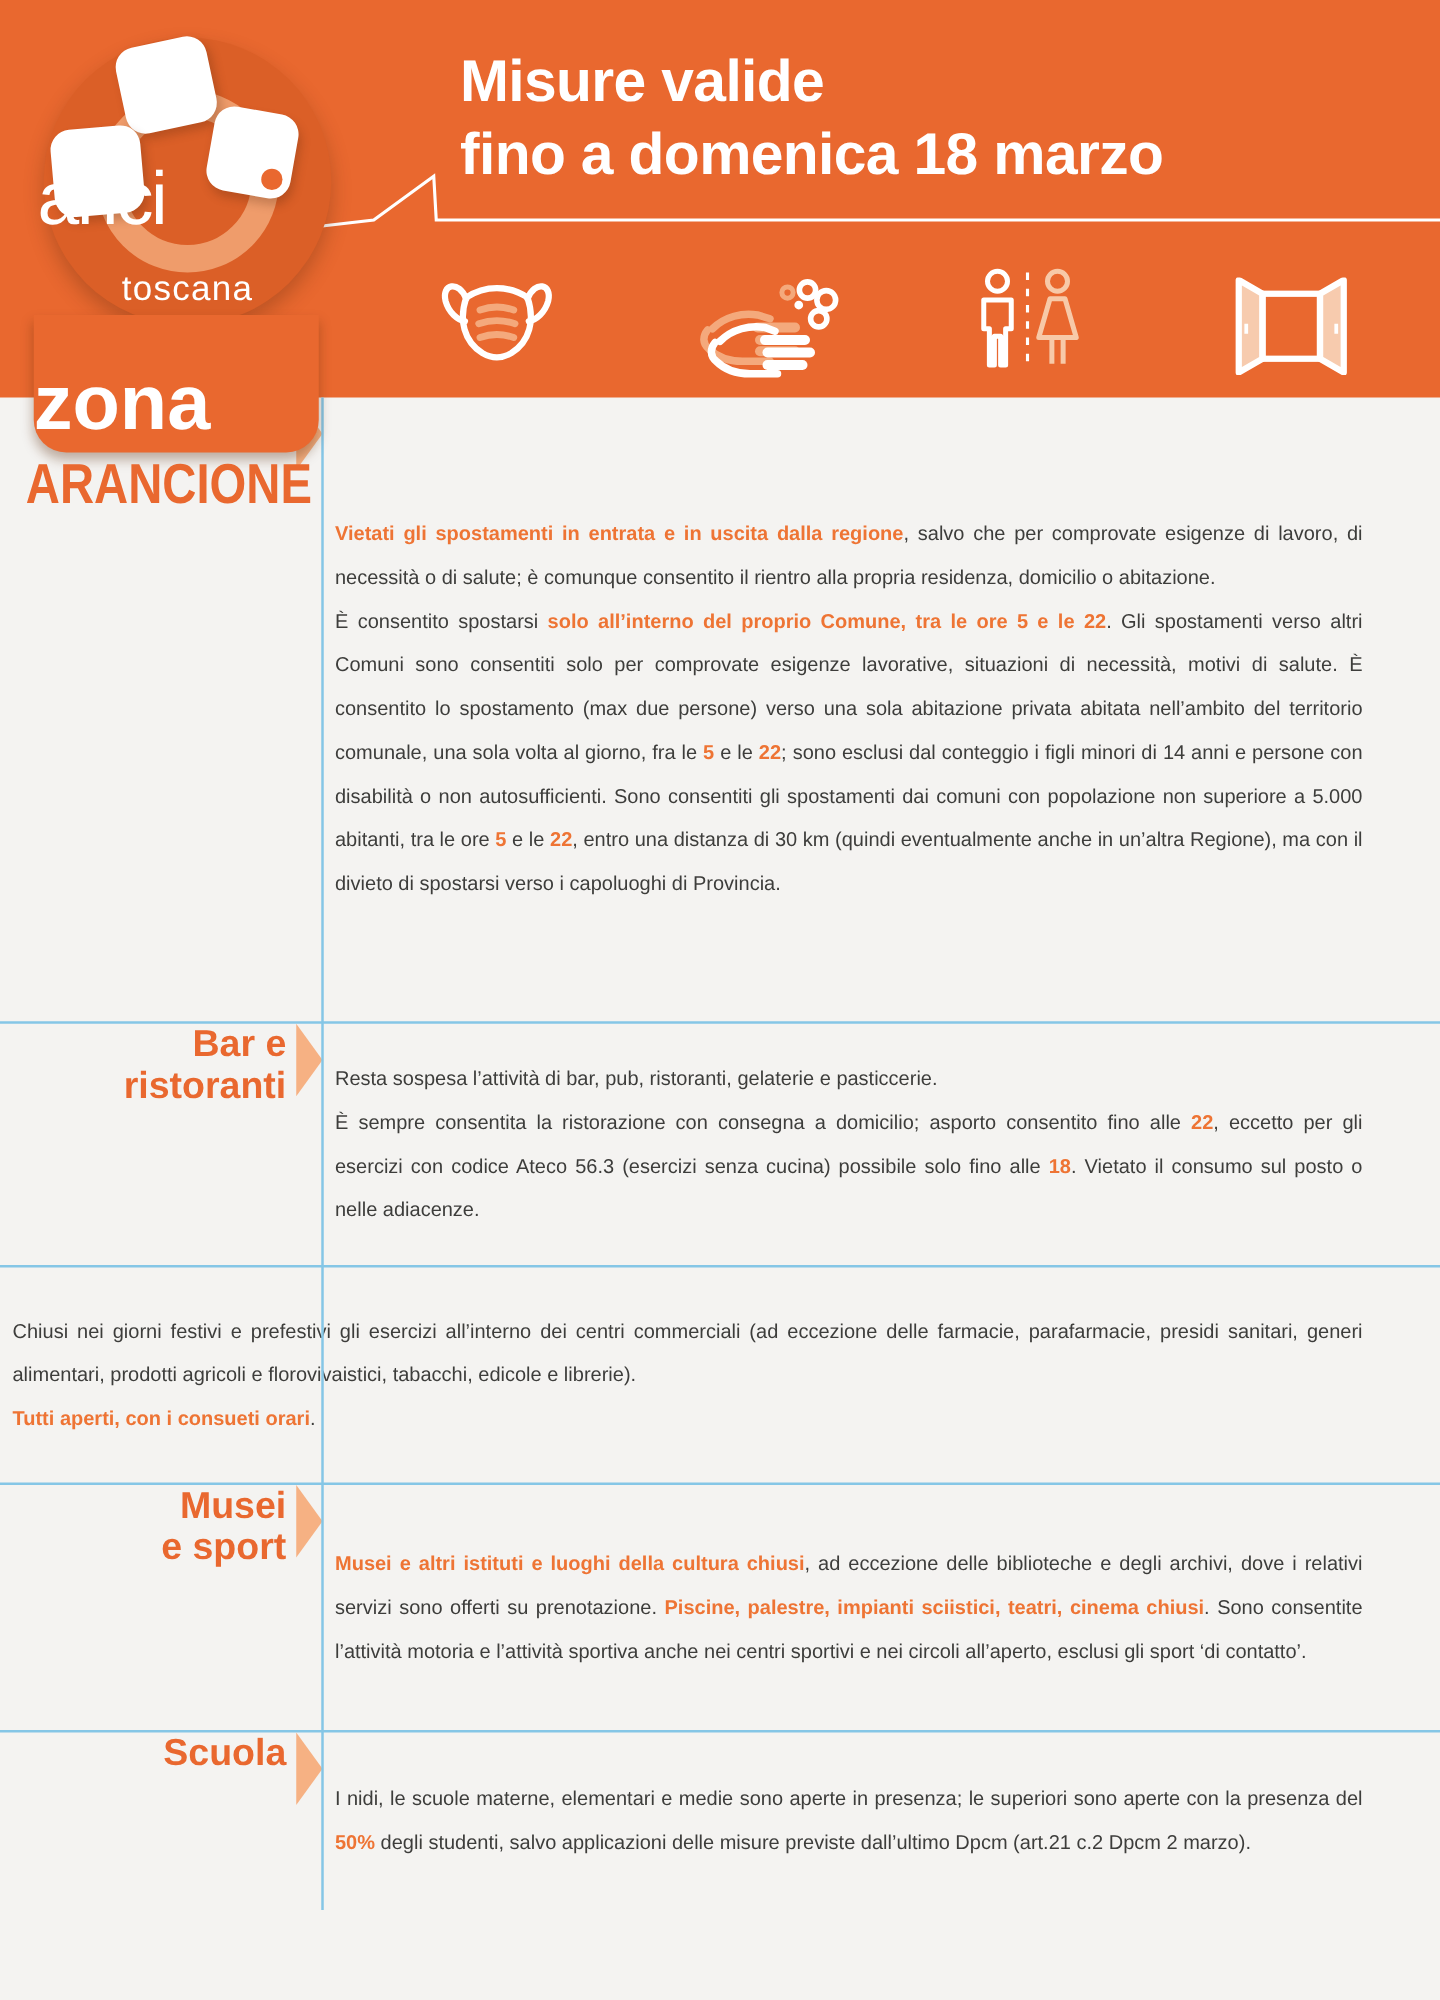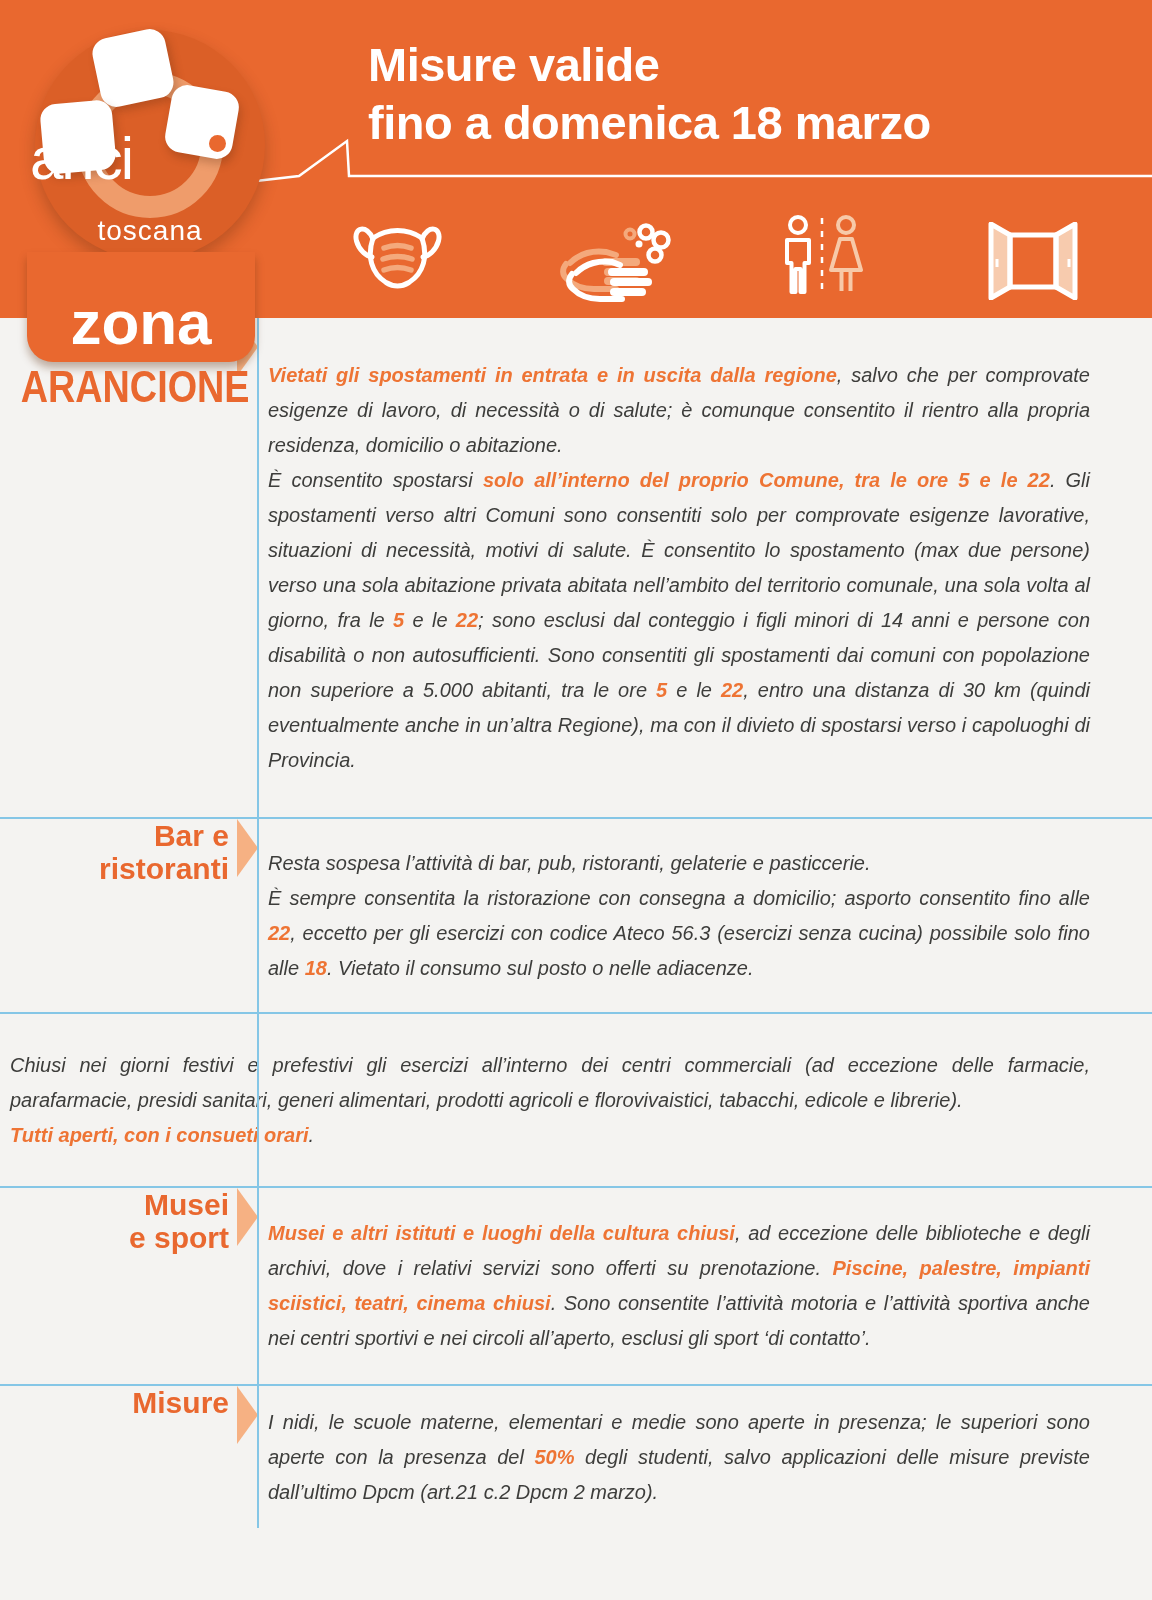--- a/index.html
+++ b/index.html
@@ -32,41 +32,41 @@
   
   .hicon { position:absolute; }
   .hicon.mask   { left:350px; top:216px; }
   .hicon.hands  { left:560px; top:222px; }
   .hicon.people { left:776px; top:214px; }
   .hicon.window { left:983px; top:222px; }
 
   
   .zona-tab { position:absolute; left:27px; top:252px; width:228px; height:110px; background:#E9682F;
               border-radius:0 0 26px 26px; box-shadow:0 6px 9px rgba(90,40,10,.35);
-              display:flex; align-items:flex-end; justify-content:center; z-index:5; }
+              display:flex; align-items:flex-end; z-index:5; }
   .zona-tab span { color:#fff; font-weight:bold; font-size:62px; line-height:1; padding-bottom:8px; }
   .zone-name { position:absolute; left:0; top:364px; width:258px; text-align:center; z-index:5;
                color:#E9682F; font-weight:bold; font-size:45px; line-height:1;
                transform:scaleX(.84); transform-origin:50% 0; }
 
   
   .content { position:relative; }
   .vline { position:absolute; left:257px; top:0; width:2px; height:1210px; background:#85C6E6; z-index:1; }
   .sec { display:flex; width:1152px; overflow:hidden; }
   .sec + .sec { border-top:2px solid #85C6E6; }
   .sec.s1 { height:499px; } .sec.s2 { height:195px; } .sec.s3 { height:174px; }
   .sec.s4 { height:198px; } .sec.s5 { height:144px; }
   .sec-left { width:258px; flex:none; display:flex; align-items:flex-start; justify-content:flex-end;
               }
   .sec-label { text-align:right; color:#E9682F; font-weight:bold; font-size:30px; line-height:33px; }
   .lbl-line { display:block; }
   .arrow { width:0; height:0; border-left:21px solid #F6B183;
            border-top:29px solid transparent; border-bottom:29px solid transparent; margin-left:8px; flex:none; }
   .sec-right { flex:1; padding:0 62px 0 10px; display:flex; flex-direction:column; justify-content:center;
-               color:#3D3D3B; font-size:20px; line-height:35px; text-align:justify;font-style:italic; }
+               color:#3D3D3B; font-size:16px; line-height:35px; text-align:justify; }
   .para { margin:0; }
   .em { color:#EE7434; font-weight:bold; }
 
   
   .footer { height:72px; background:#E9682F; display:flex; align-items:center;
             justify-content:flex-end; padding-right:66px; }
   .footer .arrow { border-left:15px solid #F6B183; border-top:21px solid transparent;
                    border-bottom:21px solid transparent; margin:0 20px 0 0; }
   .footer-link { color:#fff; font-size:29px; font-style:italic; font-weight:bold; letter-spacing:.5px; }
 </style>
@@ -213,21 +213,21 @@
         <div class="arrow"></div>
       </div>
       <div class="sec-right">
         <p class="para"><span class="em">Musei e altri istituti e luoghi della cultura chiusi</span><span>, ad eccezione delle biblioteche e degli archivi, dove i relativi servizi sono offerti su prenotazione. </span><span class="em">Piscine, palestre, impianti sciistici, teatri, cinema chiusi</span><span>. Sono consentite l’attività motoria e l’attività sportiva anche nei centri sportivi e nei circoli all’aperto, esclusi gli sport ‘di contatto’.</span></p>
       </div>
     </section>
 
     <section class="sec s5">
       <div class="sec-left">
         <div class="sec-label">
-          <span class="lbl-line">Misure</span>
+          <span class="lbl-line">Scuola</span>
           <span class="lbl-line"></span>
         </div>
         <div class="arrow"></div>
       </div>
       <div class="sec-right">
         <p class="para"><span>I nidi, le scuole materne, elementari e medie sono aperte in presenza; le superiori sono aperte con la presenza del </span><span class="em">50%</span><span> degli studenti, salvo applicazioni delle misure previste dall’ultimo Dpcm (art.21 c.2 Dpcm 2 marzo).</span></p>
       </div>
     </section>
   </div>
 

